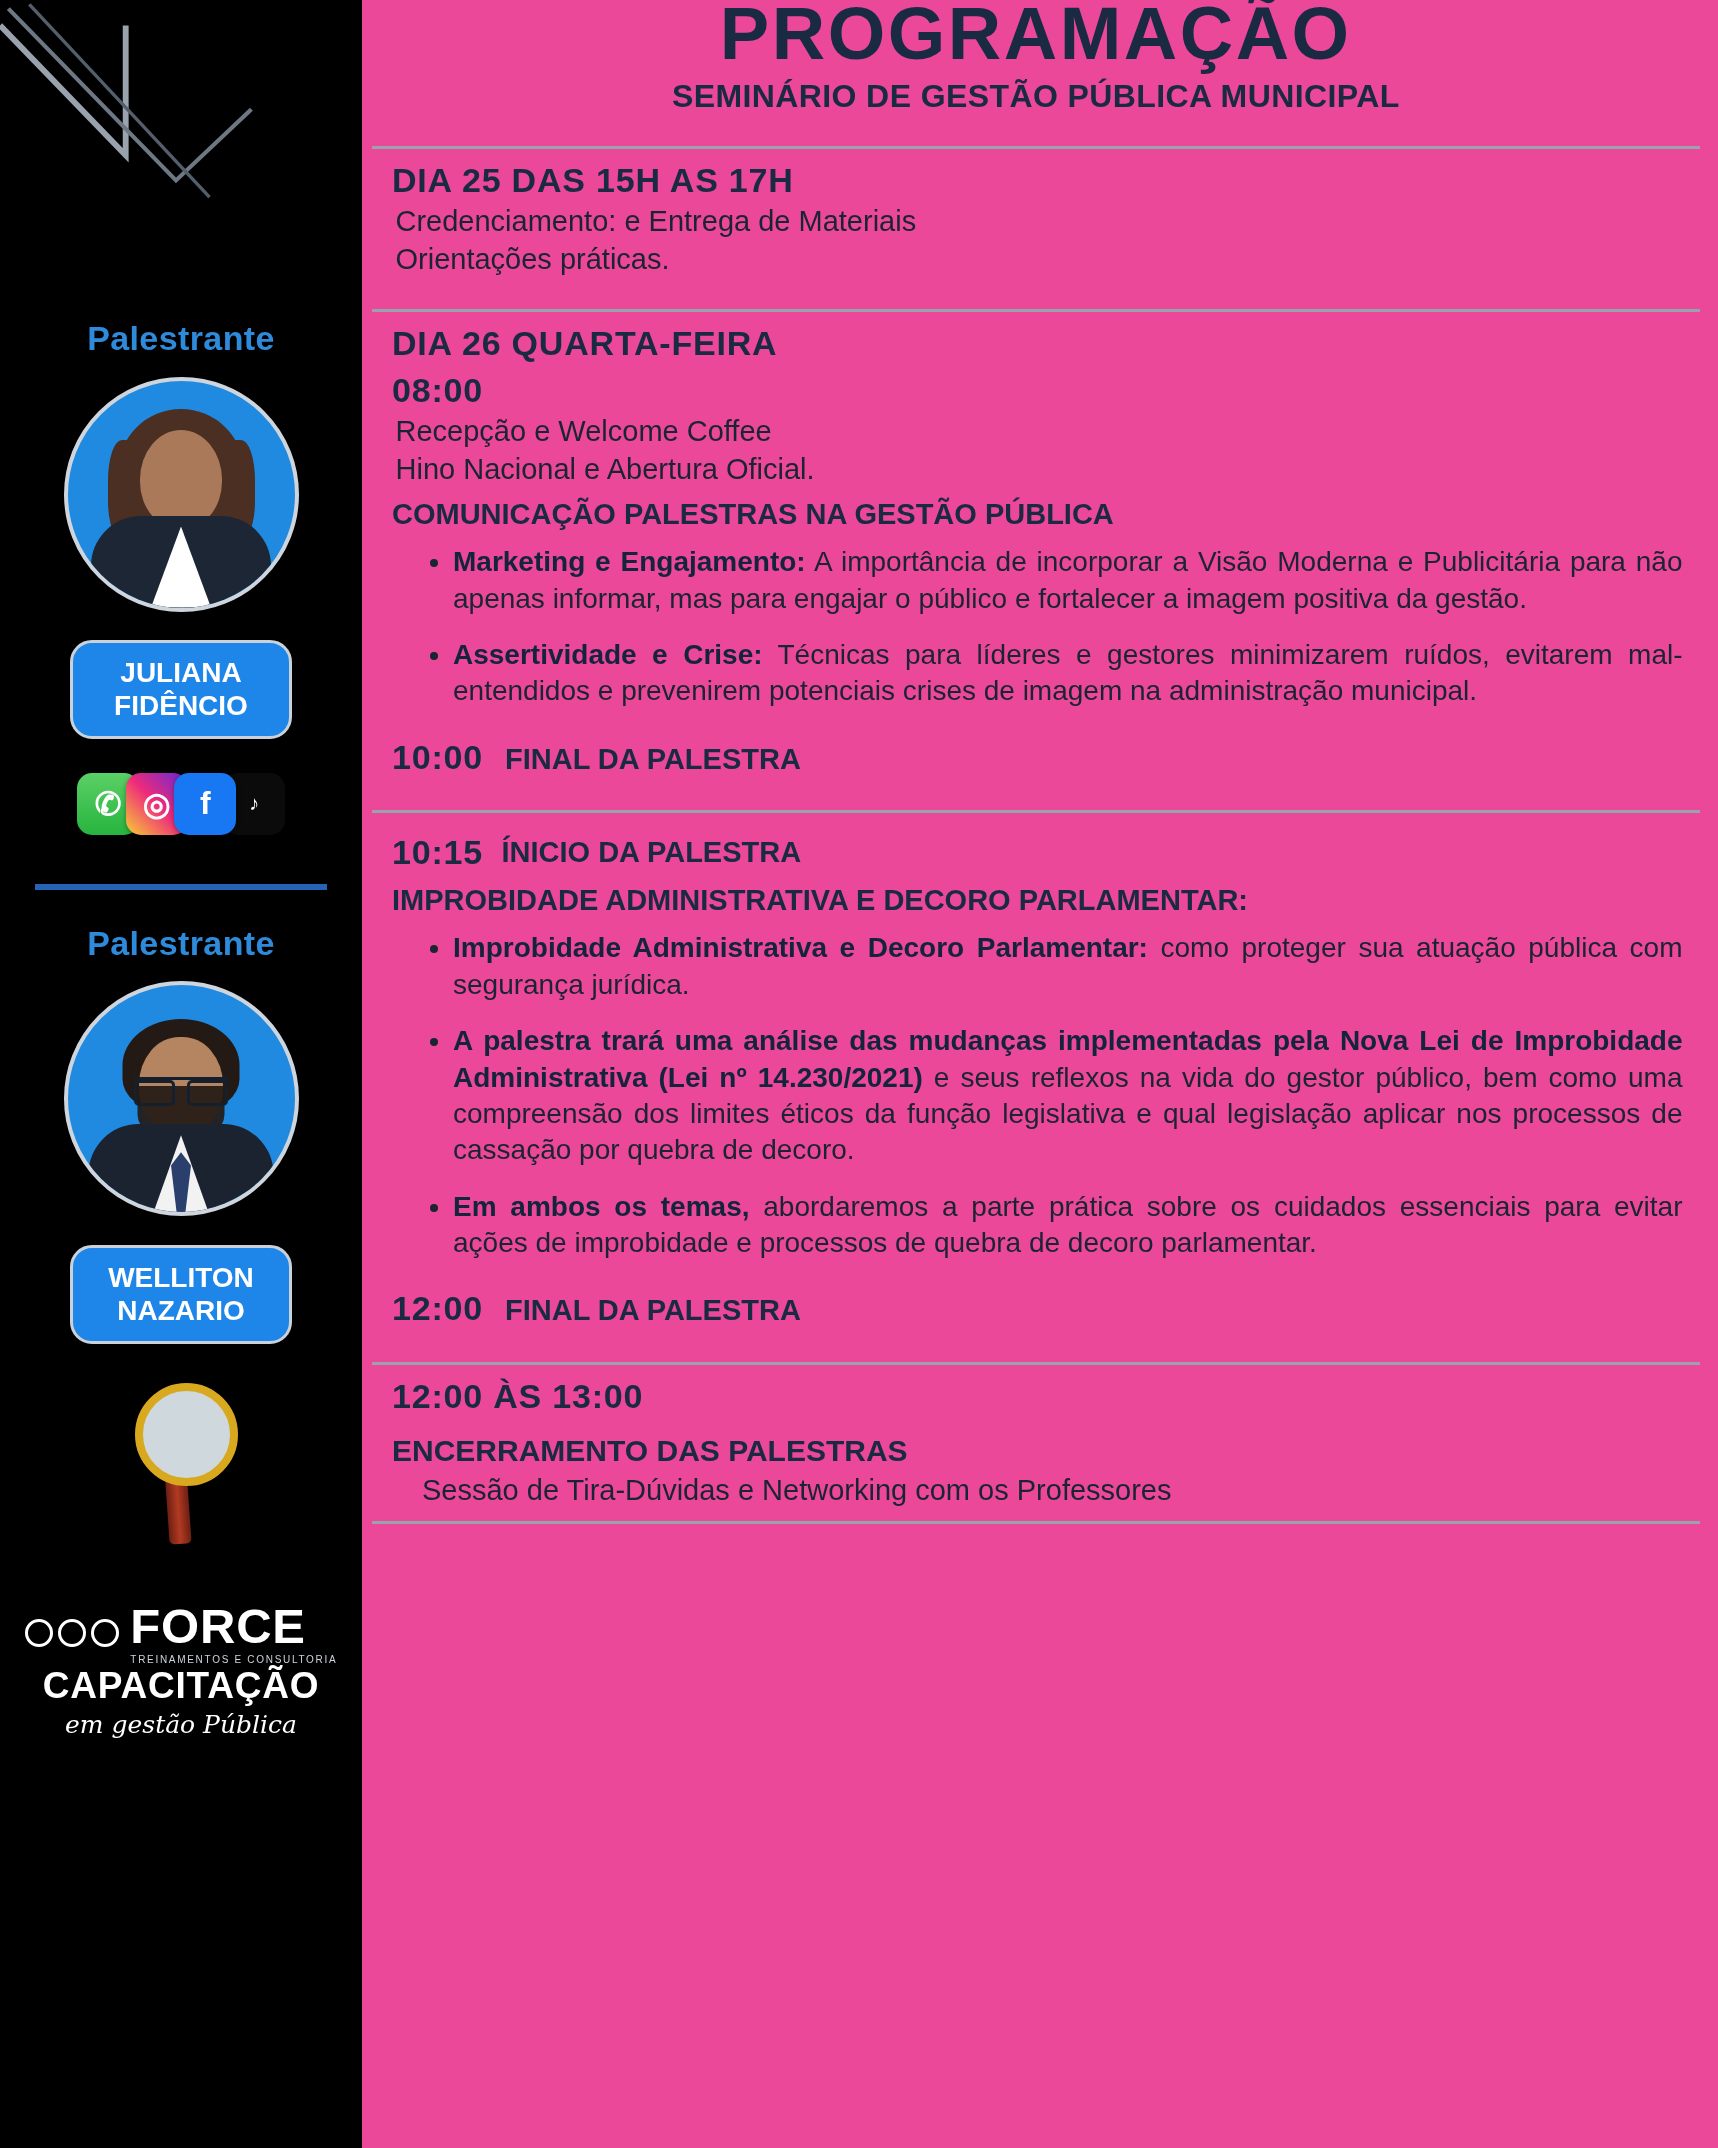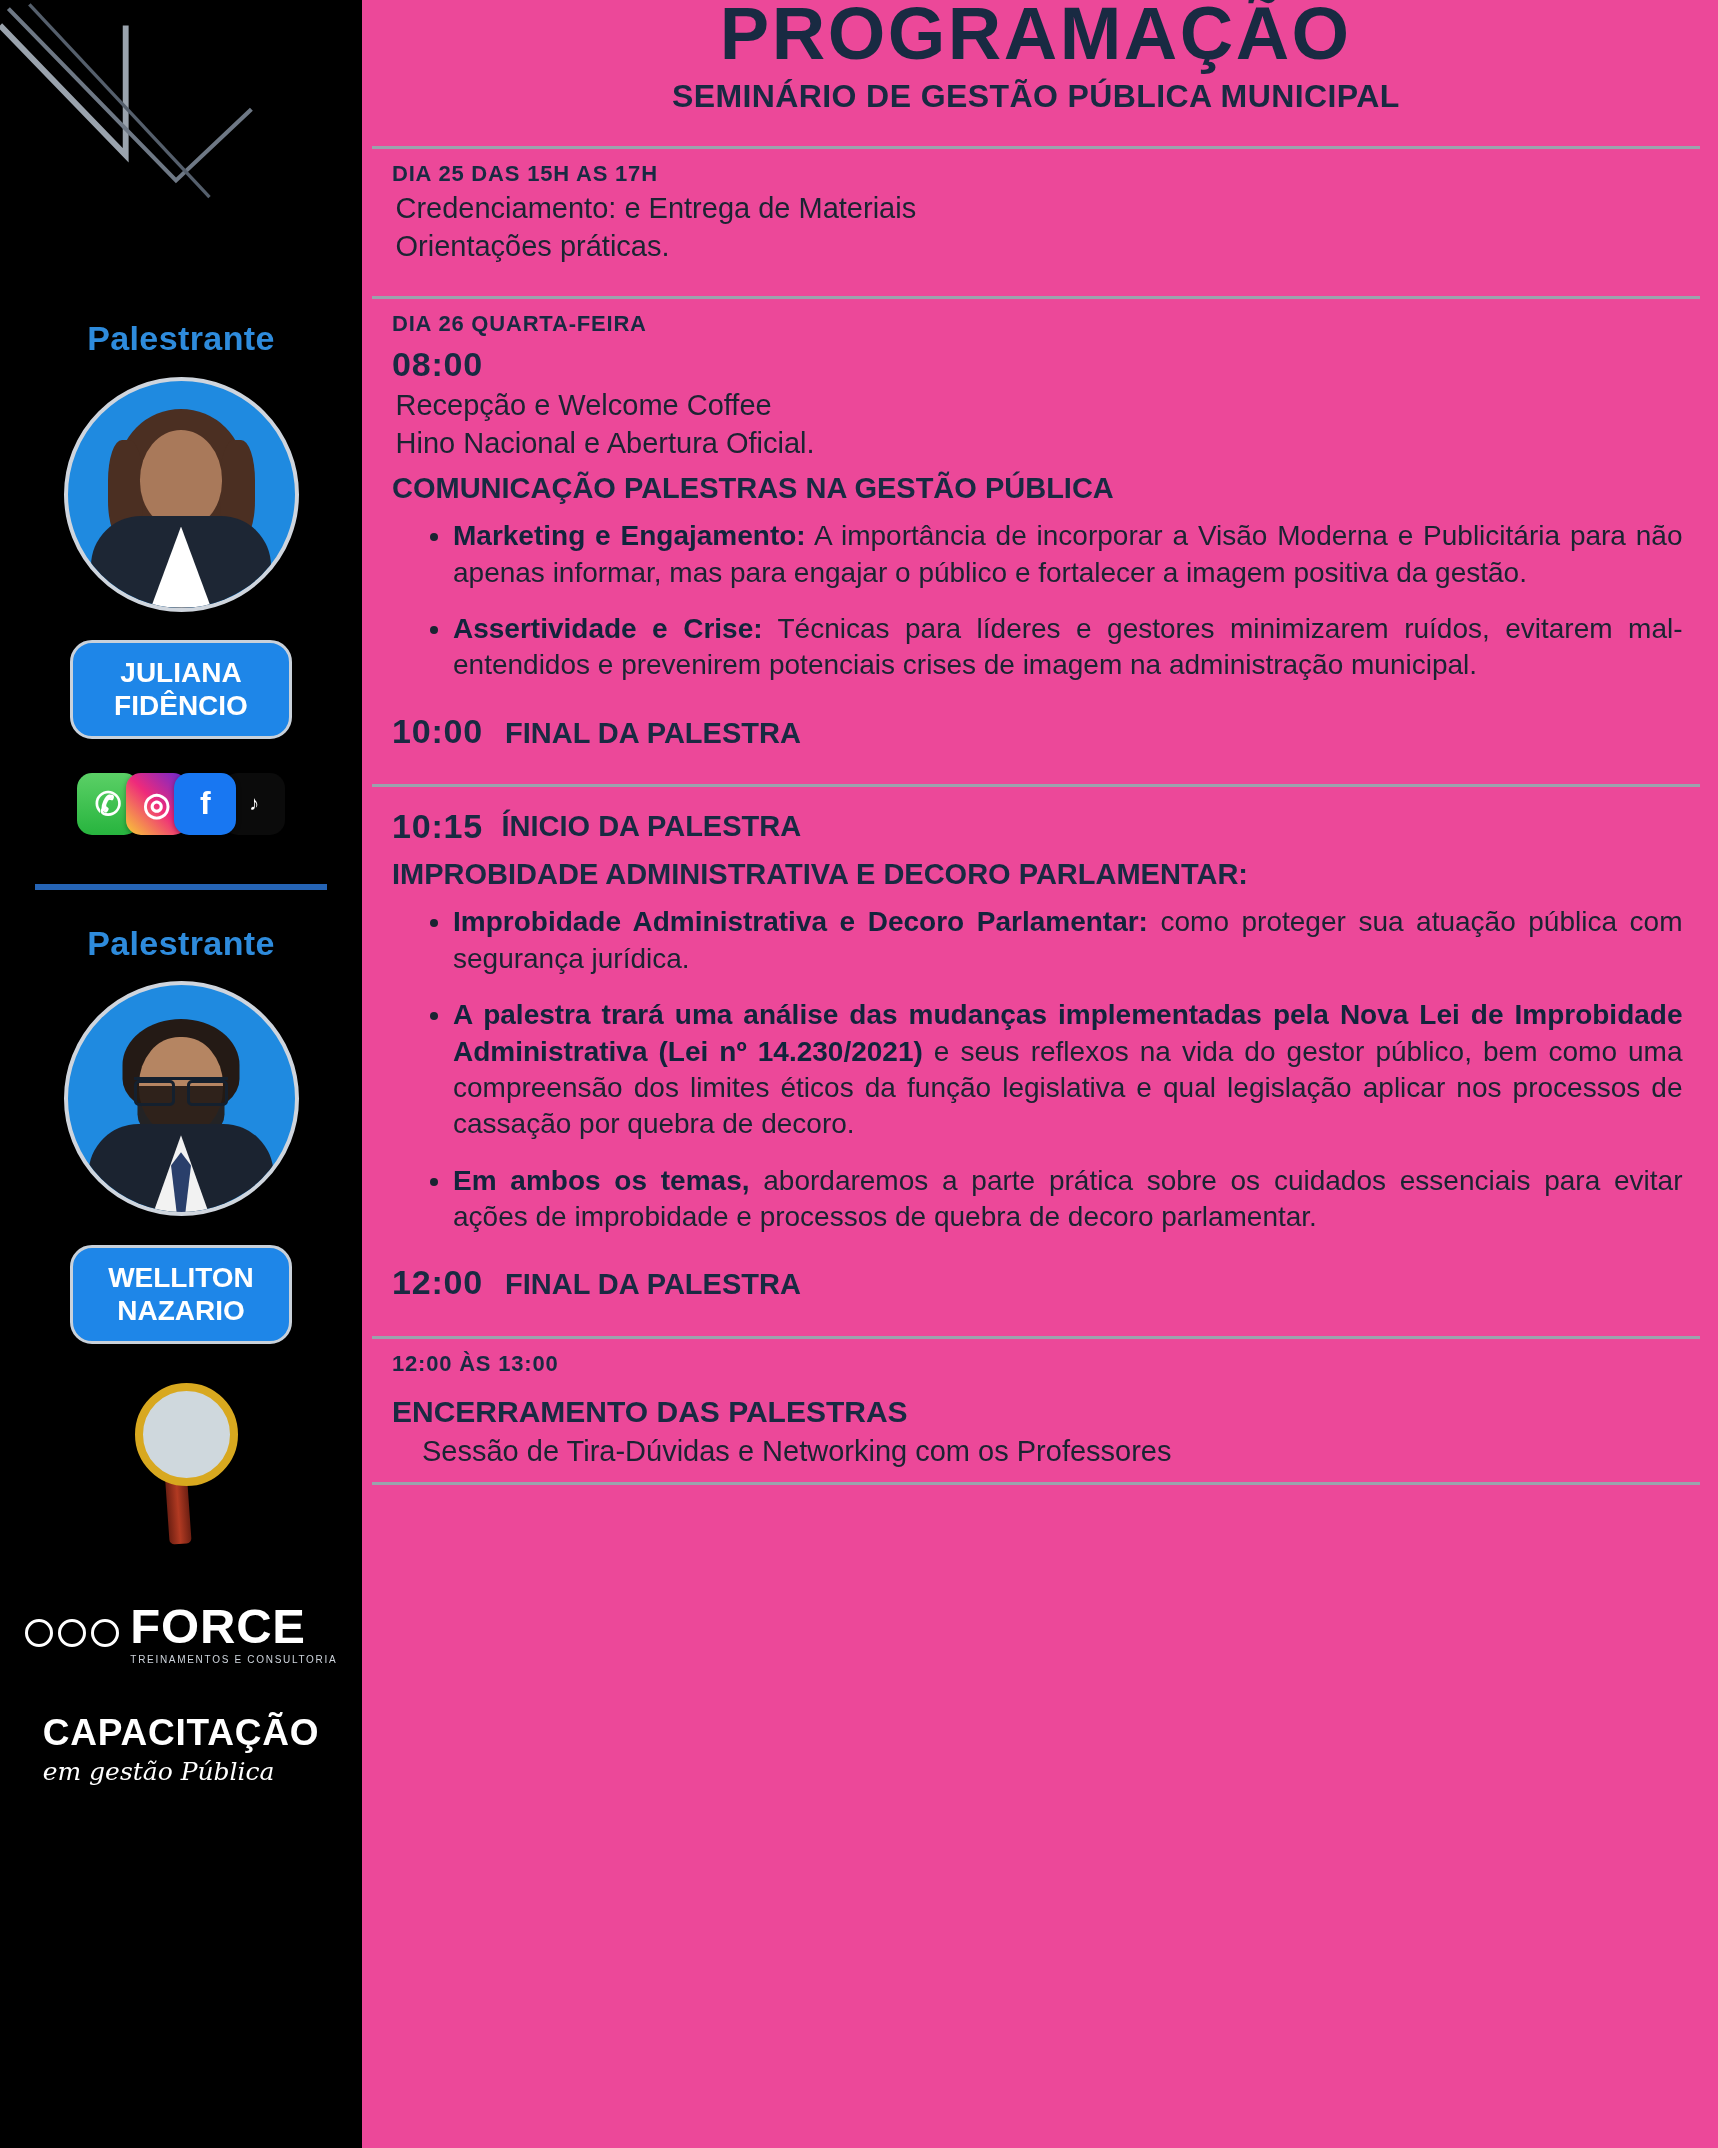--- a/index.html
+++ b/index.html
@@ -280,22 +280,21 @@
     letter-spacing: 0.8px;
     line-height: 1;
   }
   .force-sub {
     font-size: 10px;
     letter-spacing: 1.7px;
     color: #cfd5dd;
     margin-top: 3.4px;
   }
   .capacitacao {
-    margin-top: 47px;
-    text-align: left;
+    text-align: center;
     color: #ffffff;
   }
   .cap-main {
     font-size: 37px;
     font-weight: bold;
     letter-spacing: 0.8px;
   }
   .cap-sub {
     font-family: "DejaVu Serif", serif;
     font-style: italic;
@@ -331,21 +330,21 @@
     color: #192a42;
     letter-spacing: 0.4px;
     margin-top: 5px;
   }
   .block {
     border-top: 3.4px solid #9aa3ad;
     padding: 11.7px 0 13.4px 0;
   }
   .block.last { border-bottom: 3.4px solid #9aa3ad; }
   .day-head {
-    font-size: 22px;
+    font-size: 34px;
     font-weight: bold;
     color: #192a42;
     letter-spacing: 0.8px;
     padding-left: 20px;
   }
   .time-bold {
     font-size: 34px;
     font-weight: bold;
     color: #192a42;
     letter-spacing: 0.8px;

